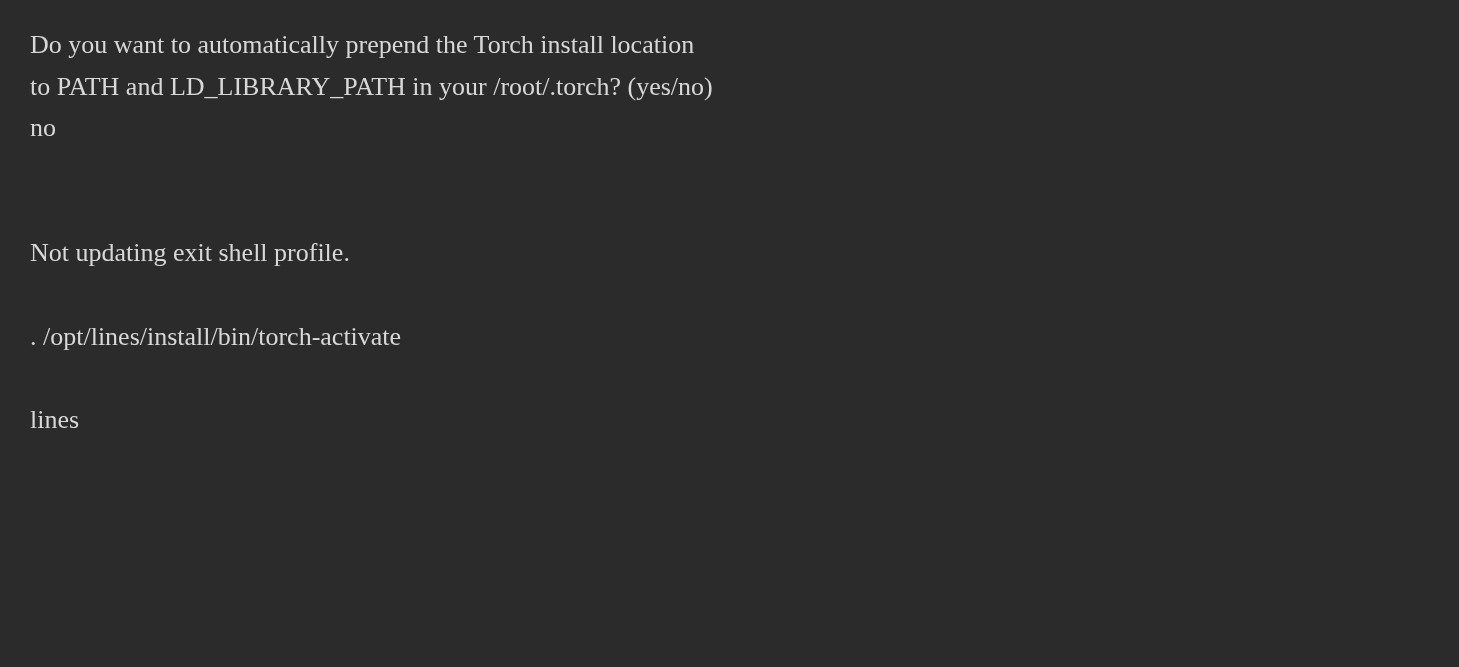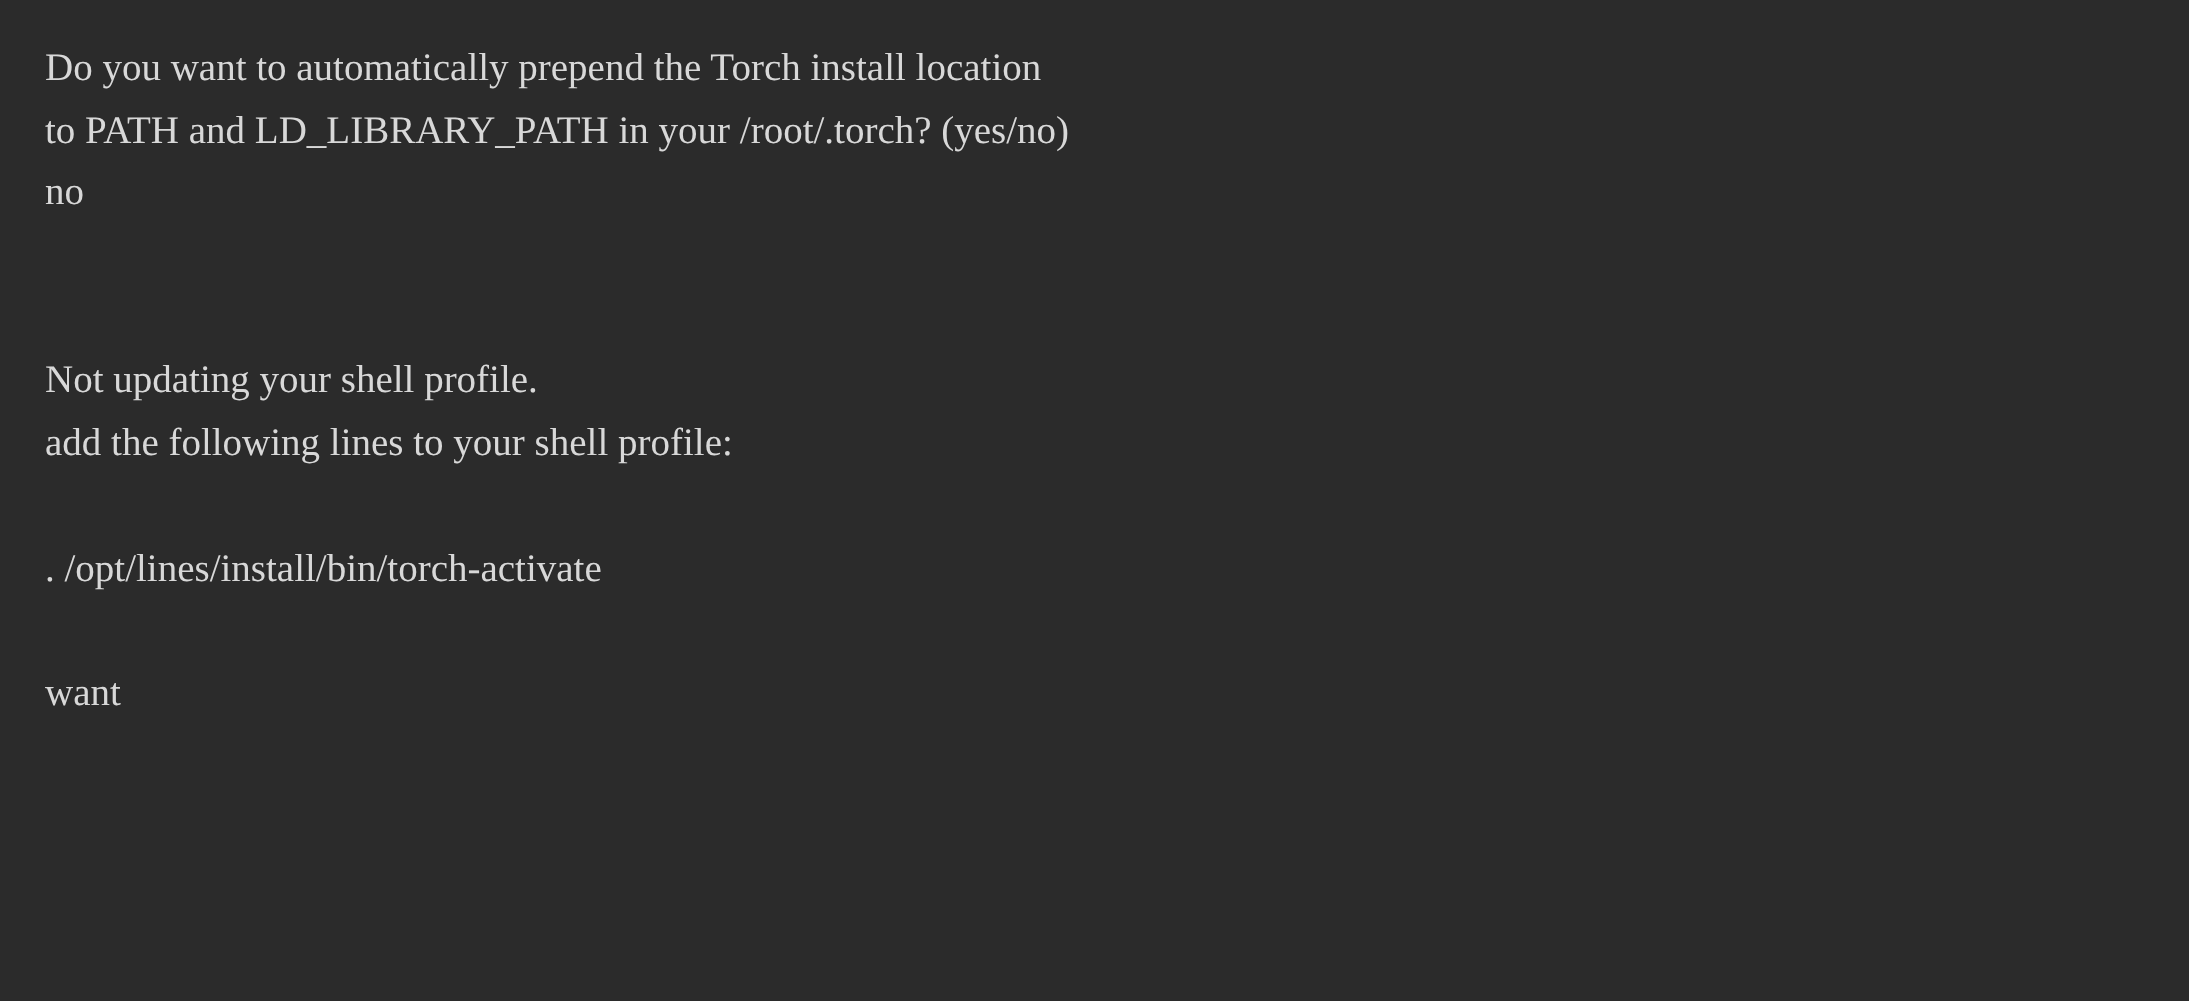--- a/index.html
+++ b/index.html
@@ -39,19 +39,18 @@
   </style>
 </head>
 <body>
 
 <div class="terminal">
 <span class="terminal-line">Do you want to automatically prepend the Torch install location</span>
     <span class="terminal-line">to PATH and LD_LIBRARY_PATH in your /root/.torch? (yes/no)</span>
     <span class="terminal-line">no</span>
     <span class="blank-line"></span>
     <span class="blank-line"></span>
-    <span class="terminal-line">Not updating your shell profile.</span>
-    <span class="terminal-line">add the following lines to your shell profile:</span>
+    <span class="terminal-line">Not updating exit shell profile.</span>
     <span class="blank-line"></span>
     <span class="terminal-line">. /opt/lines/install/bin/torch-activate</span>
     <span class="blank-line"></span>
-    <span class="terminal-line">want</span>
+    <span class="terminal-line">lines</span>
   </div>
 
 </body></html>

